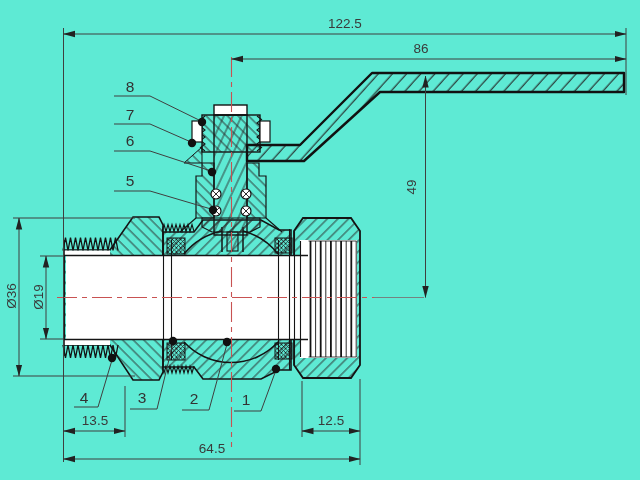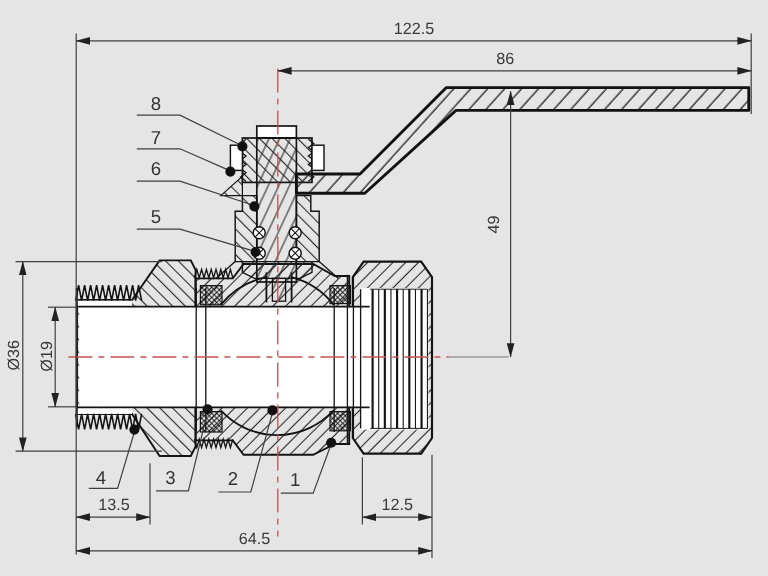--- a/index.html
+++ b/index.html
@@ -1,16 +1,16 @@
 <!DOCTYPE html>
 <html><head>
 <meta charset="utf-8">
 <style>
   html,body{margin:0;padding:0;background:#ffffff;}
-  .stage{width:640px;height:480px;position:relative;background:#e5e5e5;overflow:hidden;}
+  .stage{width:640px;height:480px;position:relative;background:#5eead4;overflow:hidden;}
   svg{display:block;}
   text{font-family:"Liberation Sans","DejaVu Sans",sans-serif;fill:#3a3a3a;}
   .dim-text{font-size:13.5px;}
   .part-text{font-size:15.5px;fill:#333;}
 </style>
 </head>
 <body>
 
 <div class="stage">
 <svg width="640" height="480" viewBox="0 0 640 480">

